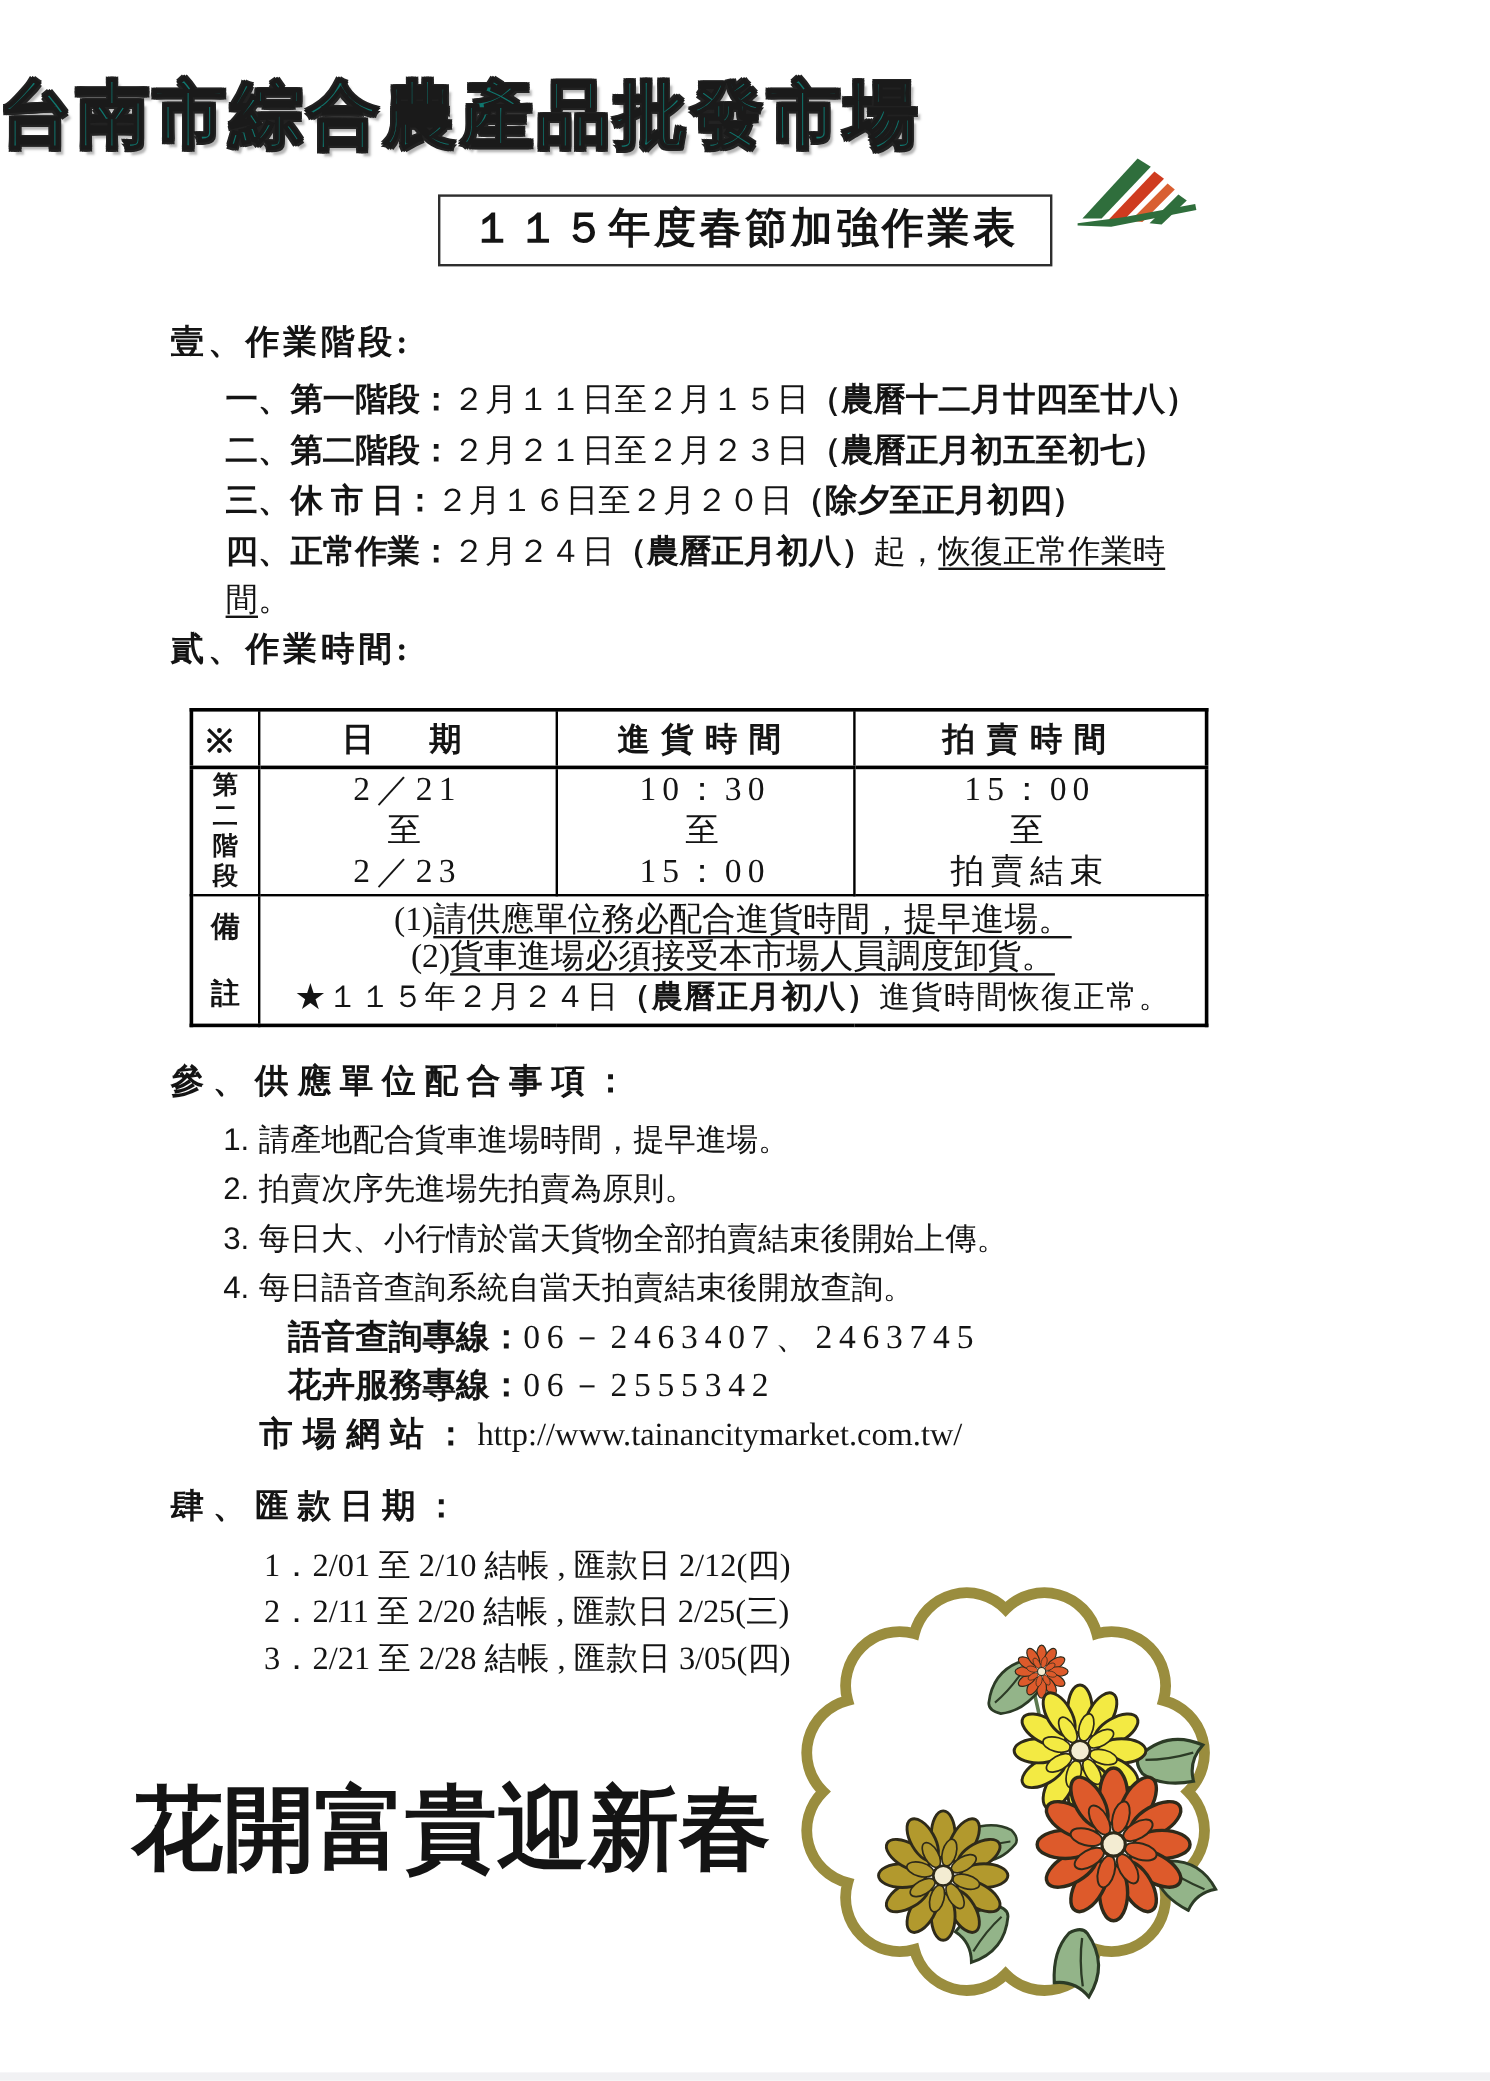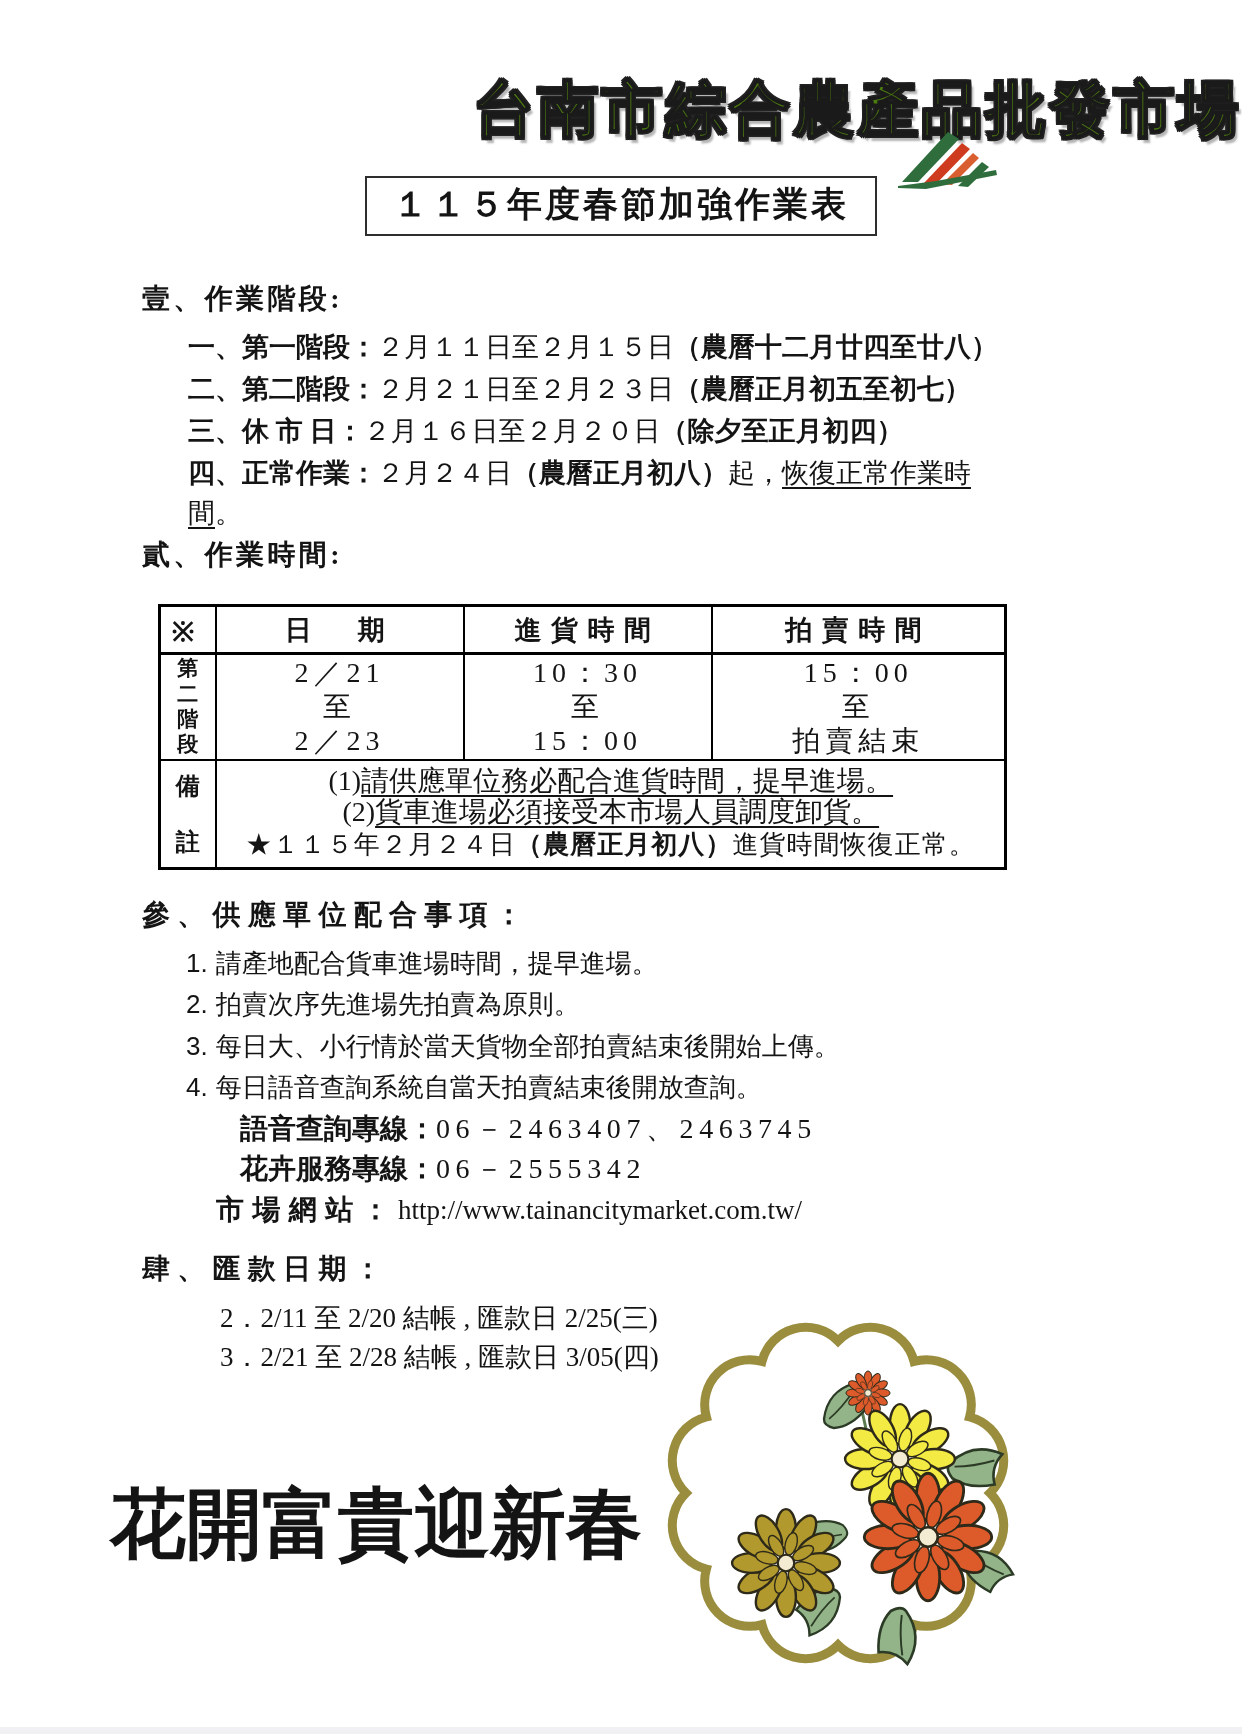--- a/index.html
+++ b/index.html
@@ -3,23 +3,23 @@
 <meta charset="utf-8">
 <style>
   html,body{margin:0;padding:0;background:#e9e9ec;}
   .page{
     position:relative; width:1242px; height:1734px; background:#ffffff;
     font-family:"Liberation Serif","DejaVu Serif",serif; color:#141414;
     overflow:hidden; margin:0 auto;
   }
   
   .title{
-    margin:0; padding-top:68px; text-align:right;
+    margin:0; padding-top:54px; text-align:left;
     font-size:60px; font-weight:700; letter-spacing:4px; line-height:1.4;
-    color:#4d7c0f; -webkit-text-stroke:1.6px #1a1a1a;
+    color:#0f766e; -webkit-text-stroke:1.6px #1a1a1a;
     text-shadow:
       -2px -2px 0 #222, 2px -2px 0 #222, -2px 2px 0 #222, 2px 2px 0 #222,
       -2px 0 0 #222, 2px 0 0 #222, 0 -2px 0 #222, 0 2px 0 #222,
       4px 5px 2px rgba(90,90,90,.45);
   }
   .logo{position:absolute; top:126px; left:896px; width:110px; height:75px;}
   .subtitle-row{text-align:center; margin-top:24px;}
   .subtitle{
     display:inline-block; border:2px solid #2e2e2e; padding:3px 26px 6px;
     font-size:35px; font-weight:600; letter-spacing:3px;
@@ -179,20 +179,21 @@
       <div class="line"><span class="n">4.</span><span>每日語音查詢系統自當天拍賣結束後開放查詢。</span></div>
     </div>
     <div class="contacts">
       <div class="line"><span class="lab">語音查詢專線：</span><span class="num-sp">06－2463407、2463745</span></div>
       <div class="line"><span class="lab">花卉服務專線：</span><span class="num-sp">06－2555342</span></div>
       <div class="line"><span class="lab-wide">市場網站：</span><span class="url">http://www.tainancitymarket.com.tw/</span></div>
     </div>
 
     <div class="s-head sp s4-head">肆、匯款日期：</div>
     <div class="s4-list">
+      <div class="line"><span>1．</span><span>2/01 至 2/10 結帳 , 匯款日 2/12(四)</span></div>
       <div class="line"><span>2．</span><span>2/11 至 2/20 結帳 , 匯款日 2/25(三)</span></div>
       <div class="line"><span>3．</span><span>2/21 至 2/28 結帳 , 匯款日 3/05(四)</span></div>
     </div>
   </div>
 
   <div class="greeting">花開富貴迎新春</div>
 
   <div class="emblem">
     <svg viewBox="0 0 372 356" width="372" height="358">
       <defs>

